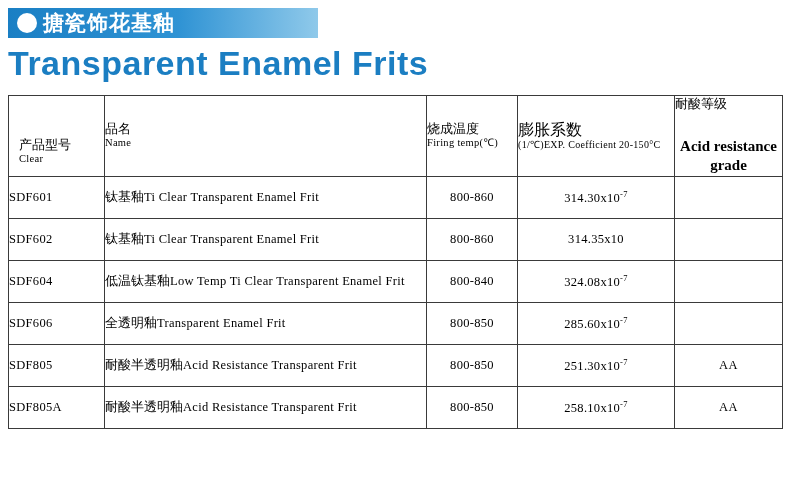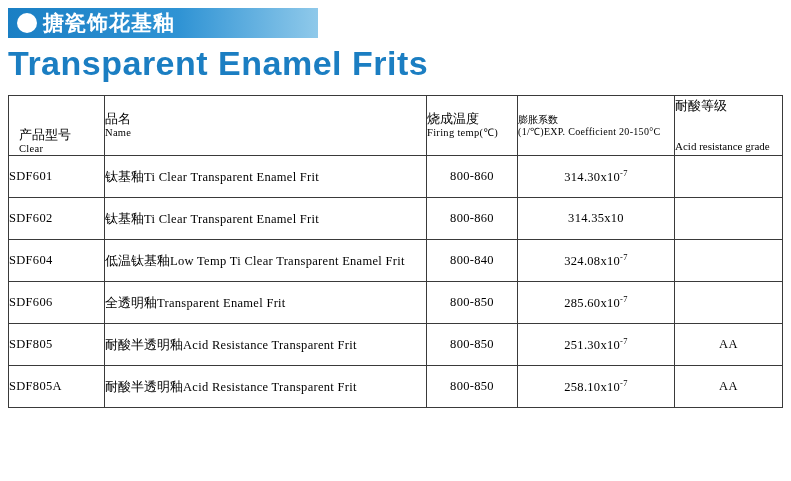--- a/index.html
+++ b/index.html
@@ -98,22 +98,22 @@
     color: #000;
   }
   .th-en {
     font-size: 10.5px;
     font-family: "Liberation Serif", serif;
     color: #000;
     letter-spacing: 0.3px;
   }
   .th-code .th-in { align-items: flex-start; padding-left: 10px; margin-top: 32px; }
   .th-acid .th-in { line-height: 1.3; gap: 24px; }
-  .th-acid .th-en { font-size: 11px; letter-spacing: 0; }
-  .th-exp .th-cn { font-size: 10px; }
+  .th-acid .th-en { font-size: 15px; letter-spacing: 0; font-weight: bold; }
+  .th-exp .th-cn { font-size: 16px; }
   .th-exp .th-en { font-size: 10px; }
 
   tbody td { height: 41px; }
   .c-code {
     font-size: 12.5px;
     padding-left: 10px;
     font-family: "Liberation Serif", serif;
     letter-spacing: 0.3px;
   }
   .c-name {

